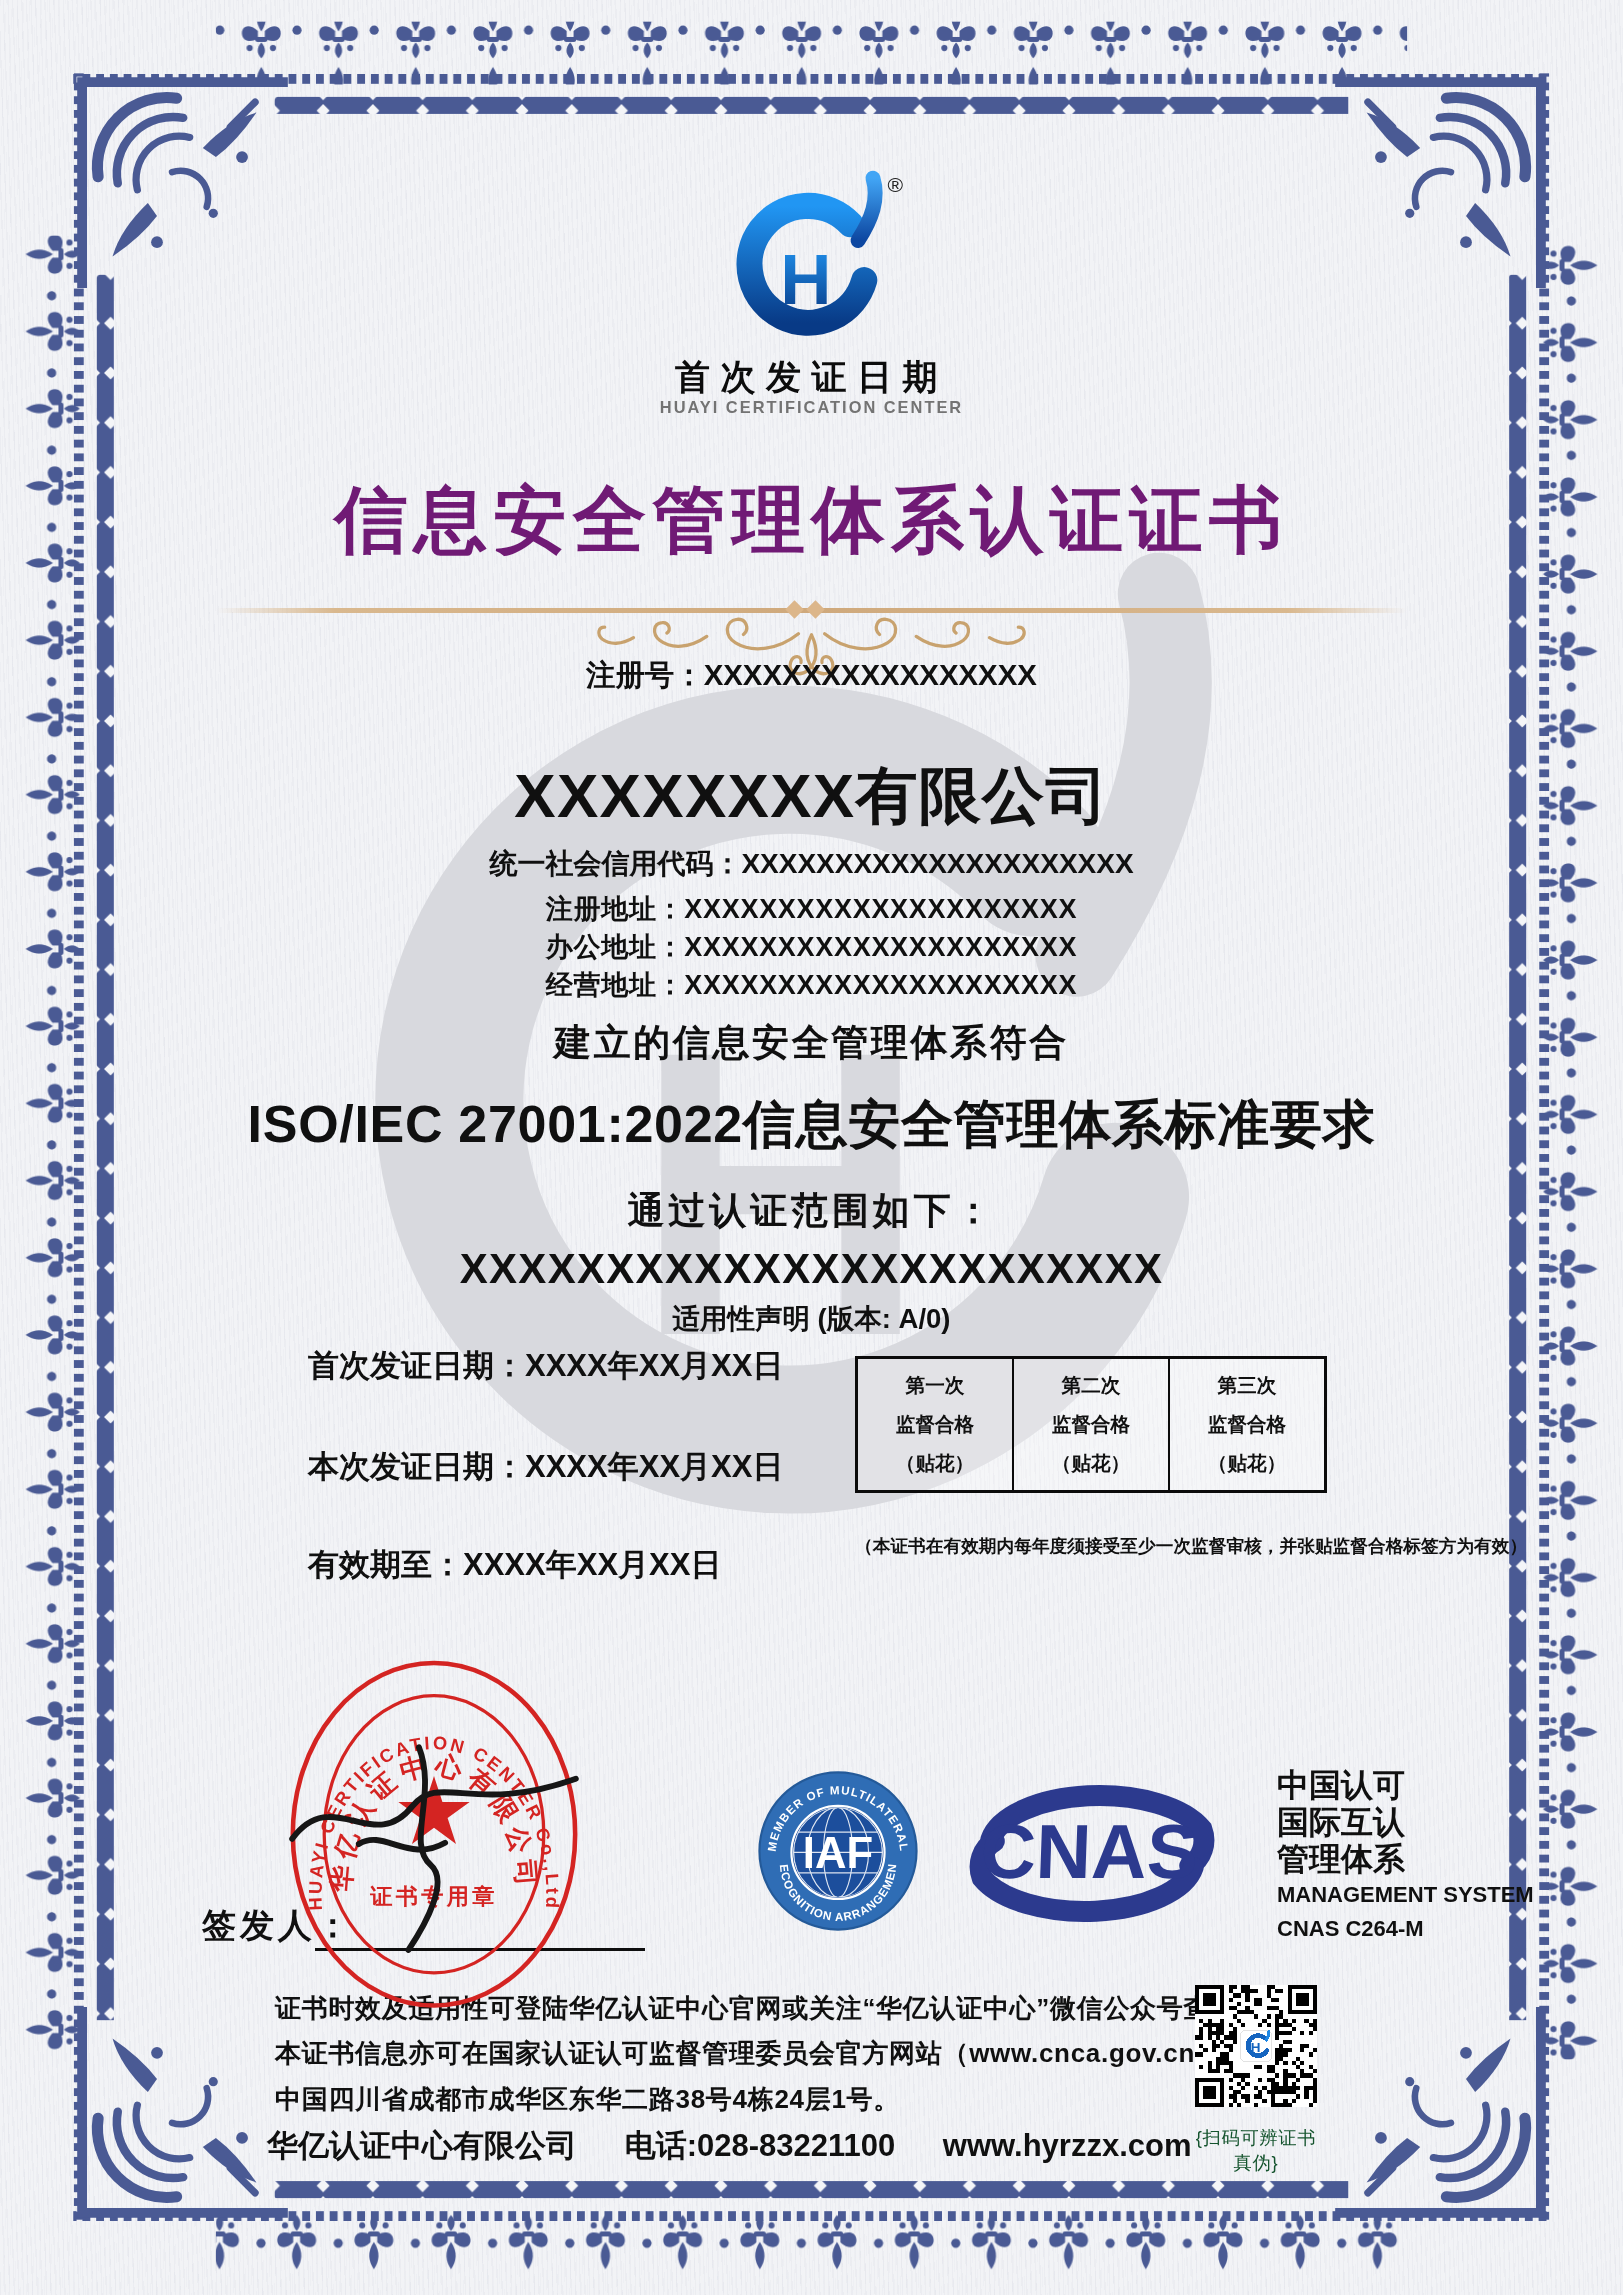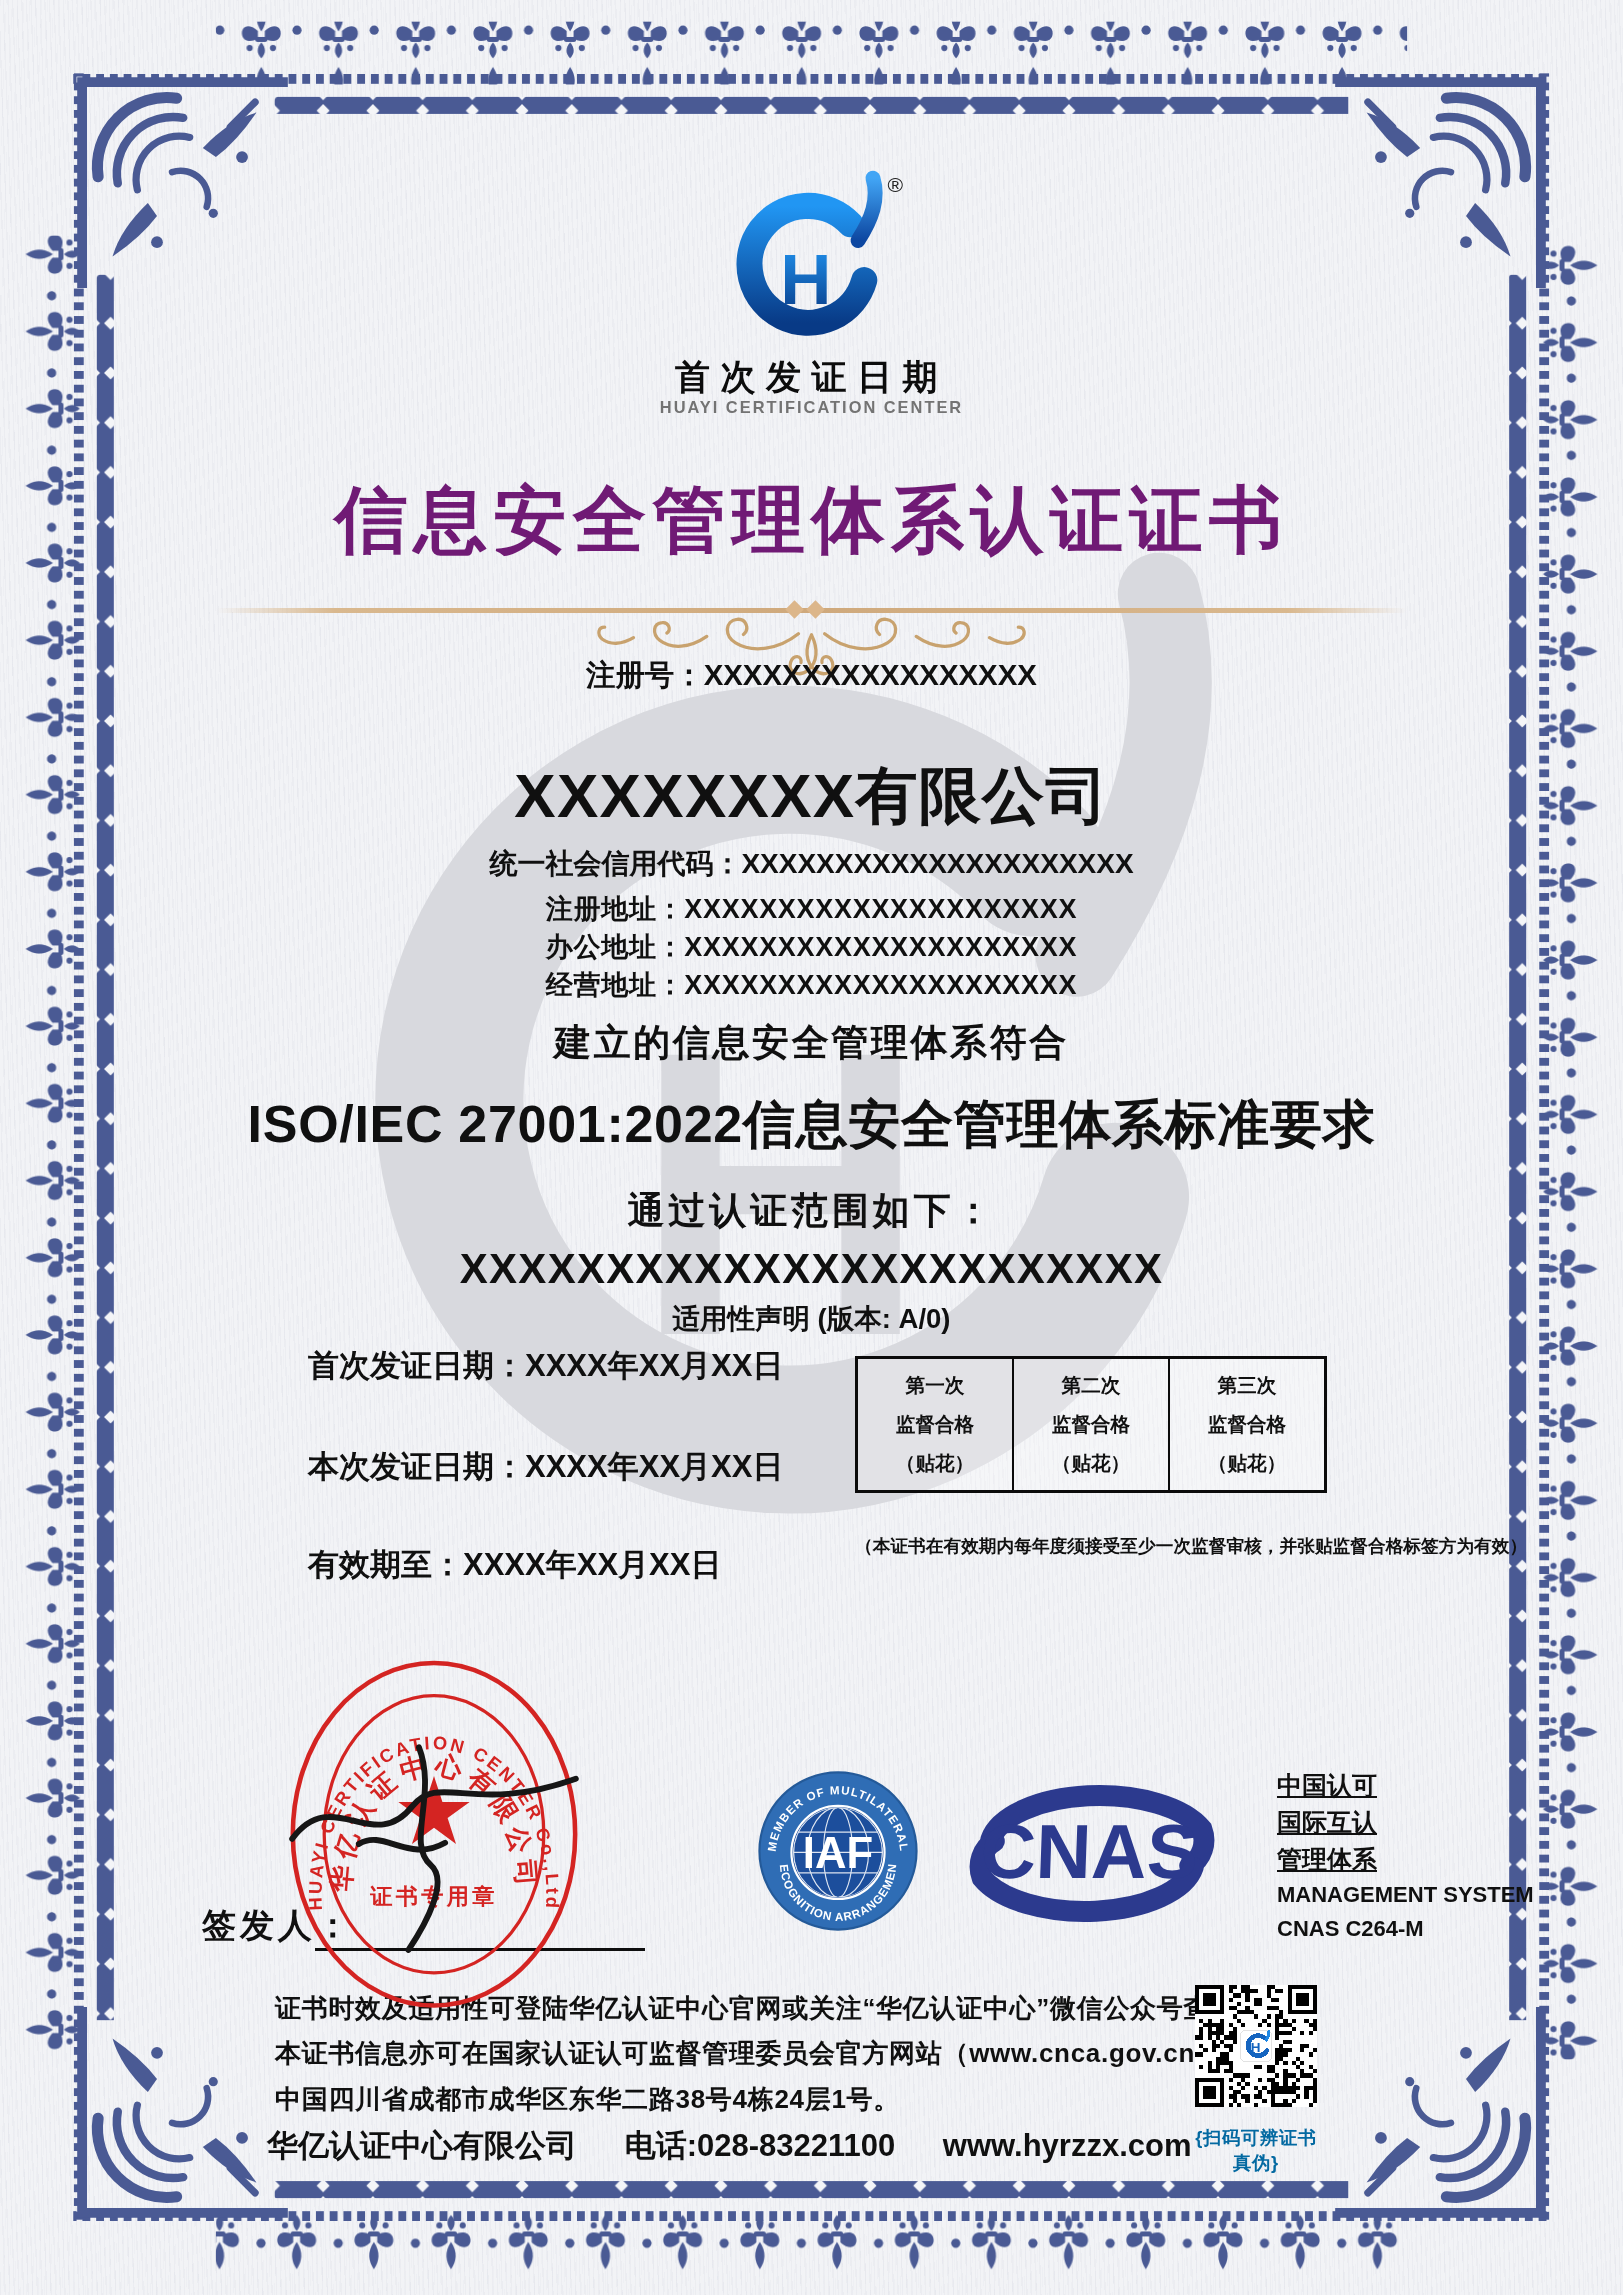--- a/index.html
+++ b/index.html
@@ -35,26 +35,26 @@
   .sup-table{
     left:855px;top:1356px;width:466px;height:131px;
     border:3.3px solid #0b0b0b;display:flex;background:rgba(255,255,255,.25);
   }
   .sup-cell{flex:1;display:flex;flex-direction:column;justify-content:center;align-items:center;gap:11.8px;
     font-size:19.6px;font-weight:bold;border-right:2.6px solid #0b0b0b;}
   .sup-cell:last-child{border-right:none;border-radius:11px;}
   .sup-note{font-size:17.7px;font-weight:bold;letter-spacing:0px;white-space:nowrap;}
   .signer{font-size:34px;font-weight:bold;letter-spacing:3.9px;}
   .sign-underline{border-bottom:3.3px solid #0e0e0e;}
-  .accr{font-size:25px;font-weight:bold;line-height:37px;text-decoration:underline;}
+  .accr{font-size:32px;font-weight:bold;line-height:37px;}
   .accr-en{font-size:22px;font-weight:bold;line-height:34px;}
   .foot{font-size:26px;font-weight:bold;letter-spacing:0.7px;white-space:nowrap;}
   .foot-co{font-size:31px;font-weight:bold;white-space:nowrap;}
   .foot-co span{margin-right:39px;}
-  .qr-cap{font-size:18.3px;font-weight:bold;color:#0369a1;letter-spacing:0.7px;}
+  .qr-cap{font-size:18.3px;font-weight:normal;color:#14532d;letter-spacing:0.7px;}
   .gold-bar{
     left:216px;right:216px;top:608px;height:4.6px;
     background:linear-gradient(90deg,rgba(217,184,142,0),#d9b88e 10%,#cfa97c 50%,#d9b88e 90%,rgba(217,184,142,0));
   }
 </style>
 </head>
 <body>
 
 <div class="texture"></div>
 

